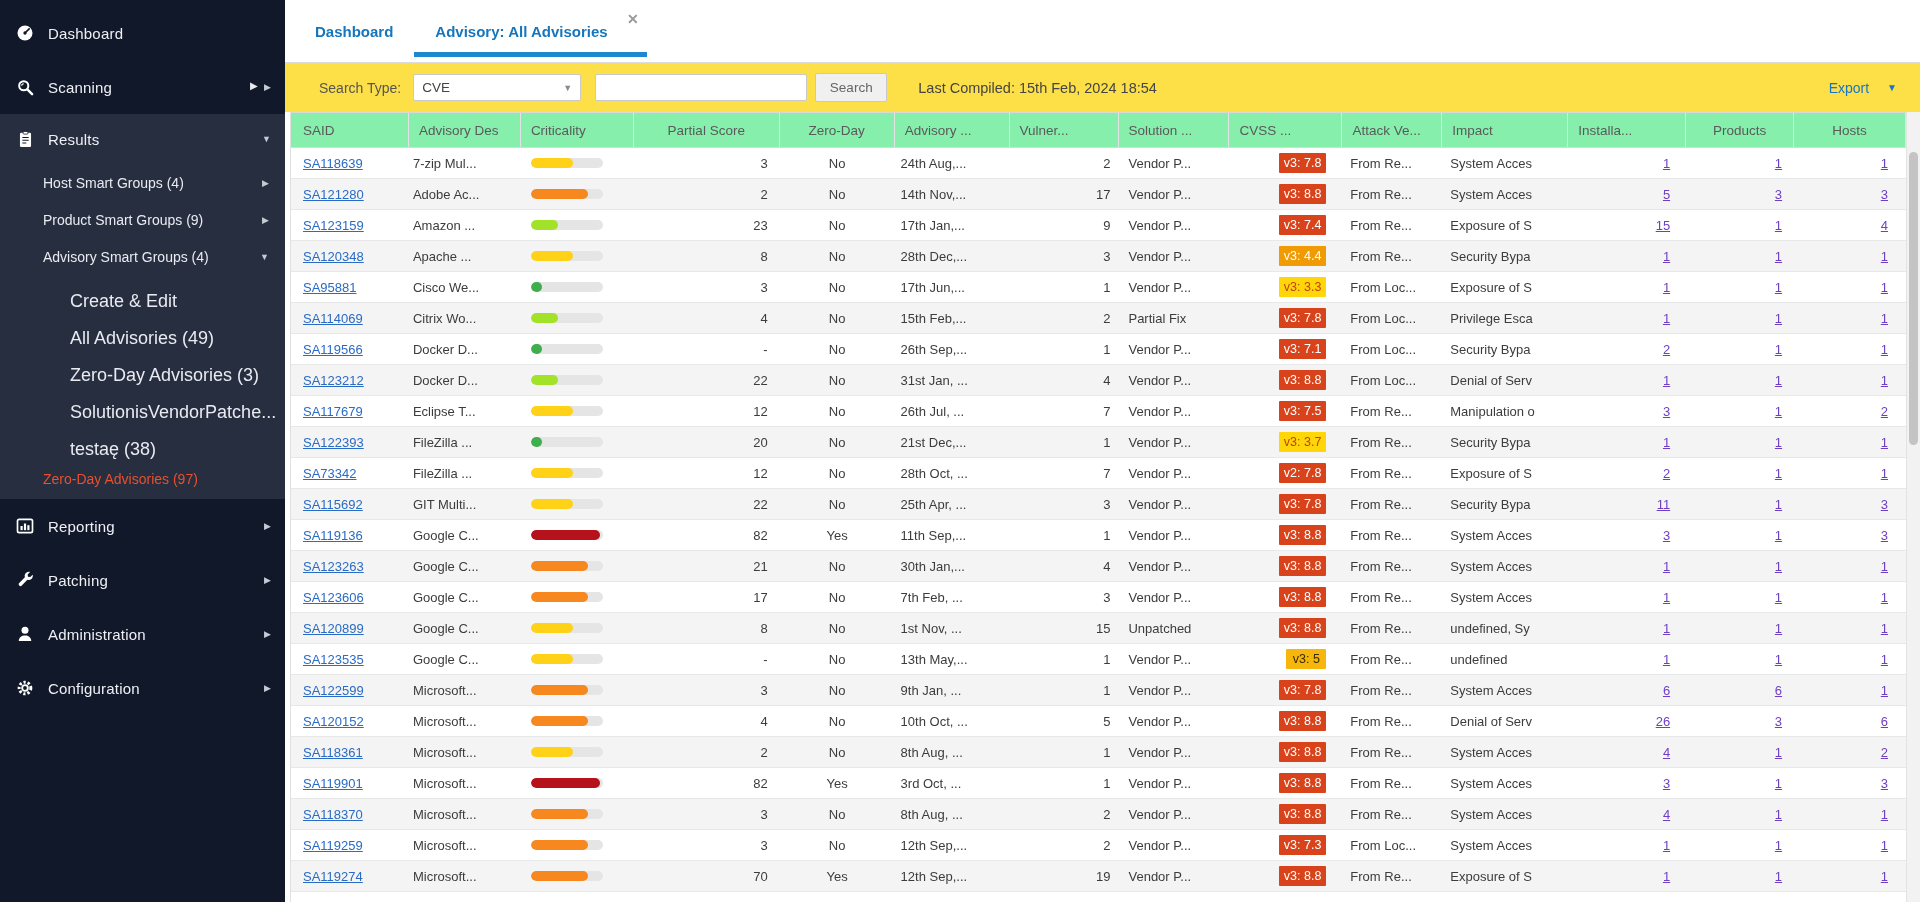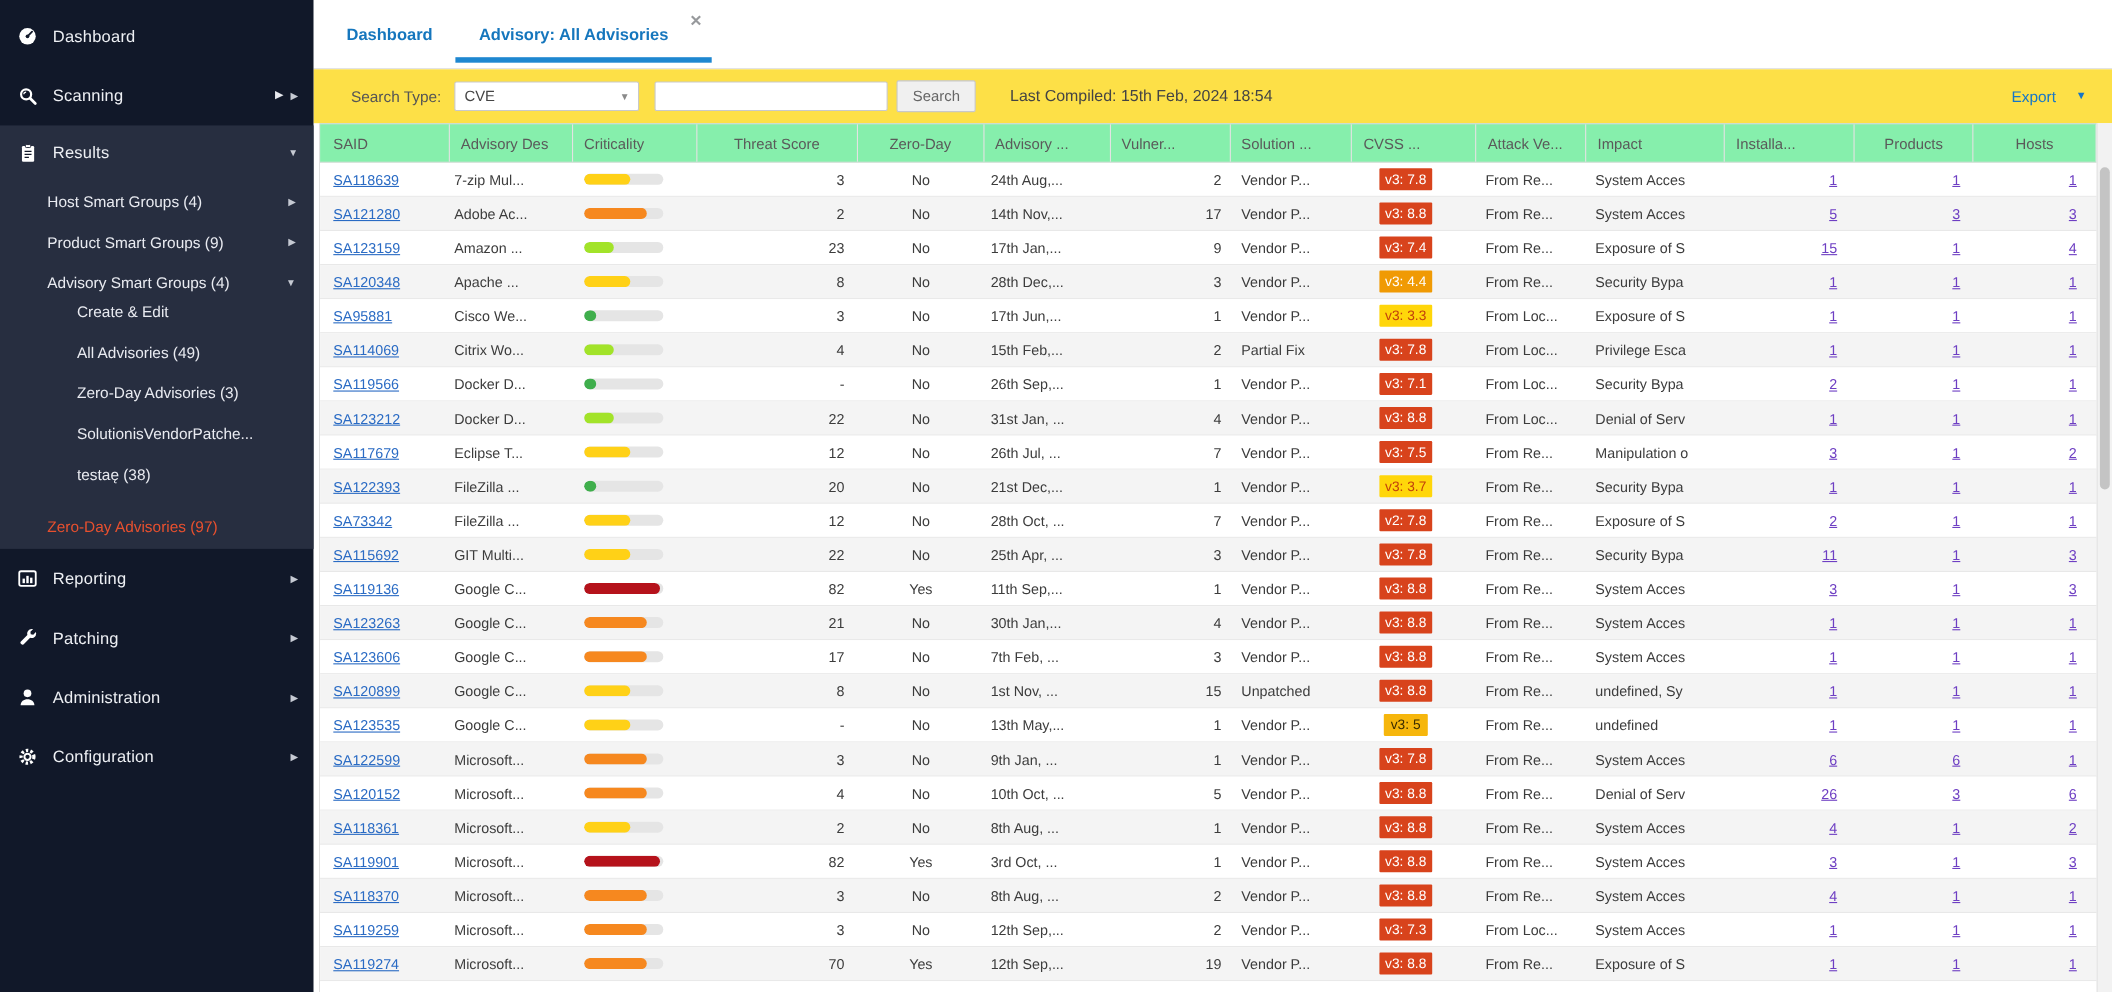--- a/index.html
+++ b/index.html
@@ -10,21 +10,21 @@
   .sidebar{position:absolute;left:0;top:0;width:285px;height:902px;background:#111829;color:#eef0f4;z-index:5;}
   .sb-top{padding-top:6px;}
   .sb-item{display:flex;align-items:center;height:54px;padding:0 14px 0 14px;cursor:pointer;font-size:15px;}
   .sb-item .sb-icon{width:22px;height:22px;margin-right:12px;display:flex;align-items:center;justify-content:center;flex:0 0 22px;}
   .sb-item .sb-label{flex:1;letter-spacing:.2px;}
   .sb-chev{font-size:9px;color:#c6cad3;margin-left:6px;}
   .sb-results{background:#272e40;padding-bottom:2px;}
   .sb-results .sb-item{height:50px;}
   .sb-sub1{display:flex;align-items:center;height:37px;padding:0 16px 0 43px;font-size:14px;cursor:pointer;color:#e9ebf1;}
   .sb-sub1 .sb-label{flex:1;}
-  .sb-sub2{display:flex;align-items:flex-start;height:37px;padding:0 16px 0 70px;font-size:14px;cursor:pointer;color:#e9ebf1;}
+  .sb-sub2{display:flex;align-items:flex-end;height:37px;padding:0 16px 0 70px;font-size:18px;cursor:pointer;color:#e9ebf1;}
   .sb-sub2 .sb-label{flex:1;}
   .sb-active{color:#e8502e !important;}
   .collapse-arrow{position:absolute;left:250px;top:80px;color:#e8eaef;font-size:10px;cursor:pointer;}
 
   
   .main{position:absolute;left:285px;top:0;width:1635px;height:902px;background:#fff;}
 
   .tabbar{height:63px;border-bottom:1px solid #dcdcdc;display:flex;align-items:stretch;box-sizing:border-box;background:#fff;}
   .tab{display:flex;align-items:center;font-size:15px;font-weight:bold;color:#1576bd;cursor:pointer;}
   .tab-plain{margin-left:28px;padding:0 2px;}
@@ -59,21 +59,21 @@
   .c0{width:118px;}.c1{width:112px;}.c2{width:113px;}.c3{width:146px;}.c4{width:115px;}.c5{width:115px;}.c6{width:109px;}
   .c7{width:111px;}.c8{width:113px;}.c9{width:100px;}.c10{width:126px;}.c11{width:118px;}.c12{width:108px;}.c13{width:112px;}
   .td.c0{padding-left:12px;}
   .td.c1{padding-left:4px;}
   .td.c2{padding-left:10px;}
   .td.c3{justify-content:flex-end;padding-right:12px;}
   .td.c4{justify-content:center;}
   .td.c5{padding-left:6px;}
   .td.c6{justify-content:flex-end;padding-right:8px;}
   .td.c7{padding-left:10px;}
-  .td.c8{justify-content:center;padding-right:16px;}
+  .td.c8{justify-content:flex-end;padding-right:16px;}
   .td.c9{padding-left:8px;}
   .td.c10{padding-left:8px;}
   .td.c11{justify-content:flex-end;padding-right:16px;}
   .td.c12{justify-content:flex-end;padding-right:12px;}
   .td.c13{justify-content:flex-end;padding-right:18px;}
   .th.c0{padding-left:12px;}
   a.said{color:#2a6bc4;text-decoration:underline;cursor:pointer;}
   a.numlink{color:#6e3fc3;text-decoration:underline;cursor:pointer;}
   .bar{width:72px;height:10px;border-radius:5px;background:#e5e5e5;overflow:hidden;}
   .bar i{display:block;height:100%;border-radius:5px;}
@@ -228,21 +228,21 @@
         <span>Export</span>
         <span class="caret2">▼</span>
       </span>
     </div>
 
     <div class="table">
       <div class="thead" id="thead">
           <div class="th c0">SAID</div>
           <div class="th c1">Advisory Des</div>
           <div class="th c2">Criticality</div>
-          <div class="th c3 hc">Threat Score</div>
+          <div class="th c3 hc">Partial Score</div>
           <div class="th c4 hc">Zero-Day</div>
           <div class="th c5">Advisory ...</div>
           <div class="th c6">Vulner...</div>
           <div class="th c7">Solution ...</div>
           <div class="th c8">CVSS ...</div>
           <div class="th c9">Attack Ve...</div>
           <div class="th c10">Impact</div>
           <div class="th c11">Installa...</div>
           <div class="th c12 hc">Products</div>
           <div class="th c13 hc">Hosts</div>

